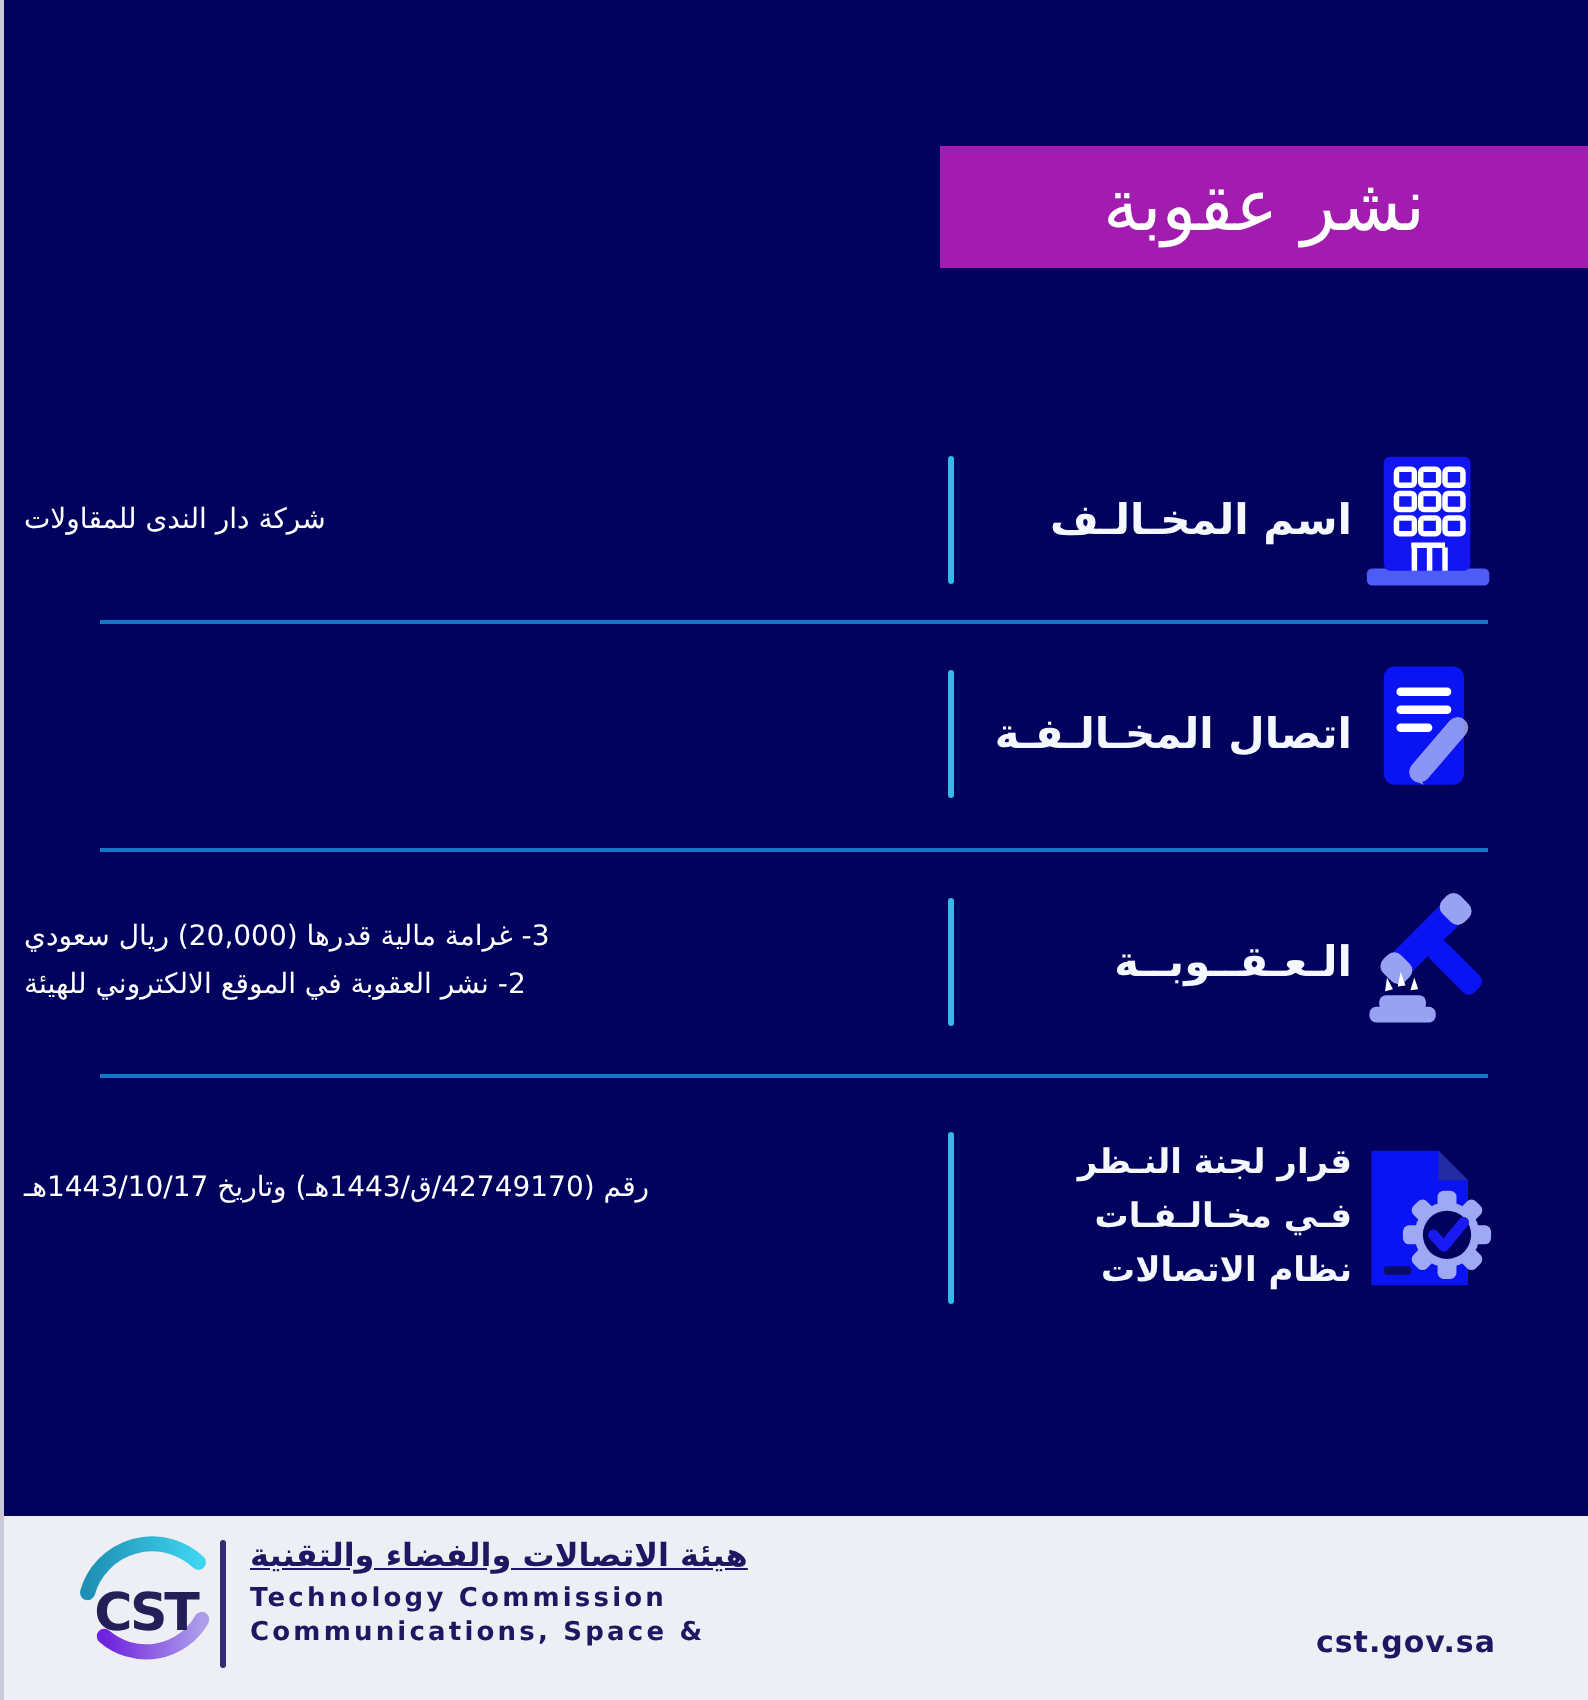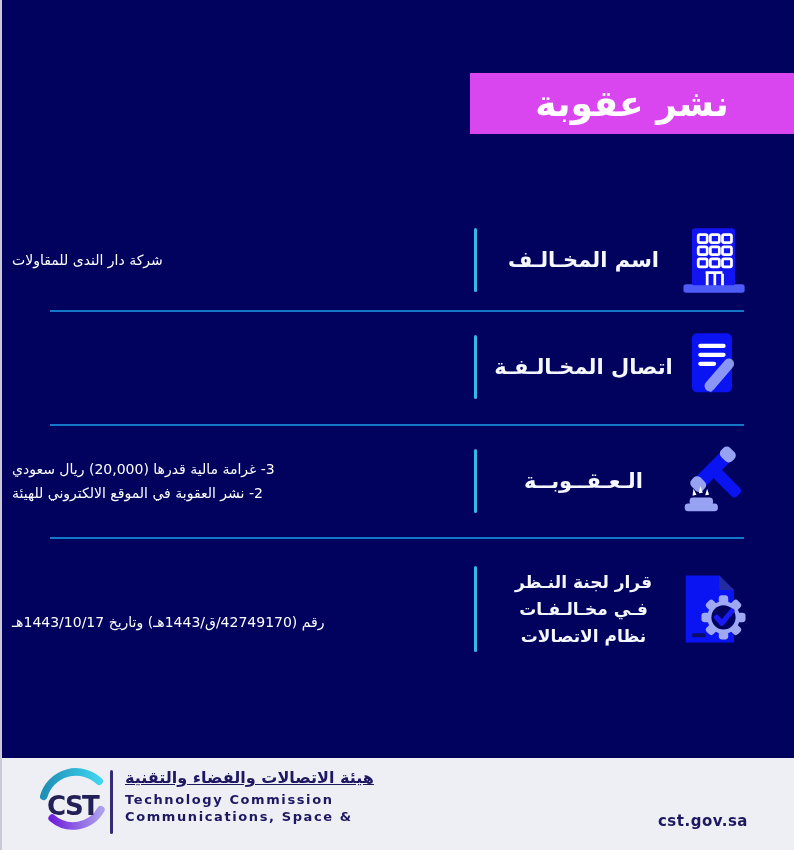--- a/index.html
+++ b/index.html
@@ -6,53 +6,53 @@
   body{
     width:794px;height:850px;position:relative;overflow:hidden;
     background:#01025E;
     font-family:"DejaVu Sans", sans-serif;
   }
   .stage{position:absolute;inset:0;border-left:2px solid #c9c9d8;}
 
   
   .banner{
     position:absolute;top:73px;right:0;width:324px;height:61px;
-    background:#d946ef;color:#fff;
+    background:#a21caf;color:#fff;
     display:flex;align-items:center;justify-content:center;
-    font-size:36px;font-weight:700;direction:rtl;
+    font-size:36px;font-weight:400;direction:rtl;
   }
 
   
   .row{position:absolute;left:0;width:794px;}
   .row1{top:210px;height:100px;}
   .row2{top:310px;height:114px;}
   .row3{top:424px;height:113px;}
   .row4{top:537px;height:143px;}
 
   .icon-box{
     position:absolute;right:44px;top:50%;transform:translateY(-50%);
     width:78px;height:78px;display:flex;align-items:center;justify-content:center;
   }
   .label{
     position:absolute;right:120px;top:50%;transform:translateY(-50%);
-    width:185px;text-align:center;color:#F5F7FF;
+    width:185px;text-align:right;color:#F5F7FF;
     font-size:21px;font-weight:bold;direction:rtl;white-space:nowrap;
   }
   .label-multi{white-space:pre-line;line-height:27px;font-size:17px;}
   .vline{
     position:absolute;right:319px;top:50%;transform:translateY(-50%);
     width:3px;height:64px;background:#33BAE6;border-radius:2px;
   }
   .row4 .vline{height:86px;}
   .content{
     position:absolute;left:10px;width:454px;top:50%;transform:translateY(-50%);
     text-align:left;color:#fff;font-size:14px;line-height:1.75;
     direction:rtl;white-space:pre-line;
   }
-  .row4 .content{top:40%;margin-top:28px;}
+  .row4 .content{top:40%;}
 
   .divider{
     position:absolute;left:48px;width:694px;height:2px;background:#1478C8;
   }
   .d1{top:310px;} .d2{top:424px;} .d3{top:537px;}
 
   
   .footer{
     position:absolute;left:0;bottom:0;width:794px;height:92px;background:#EEEFF4;
   }

